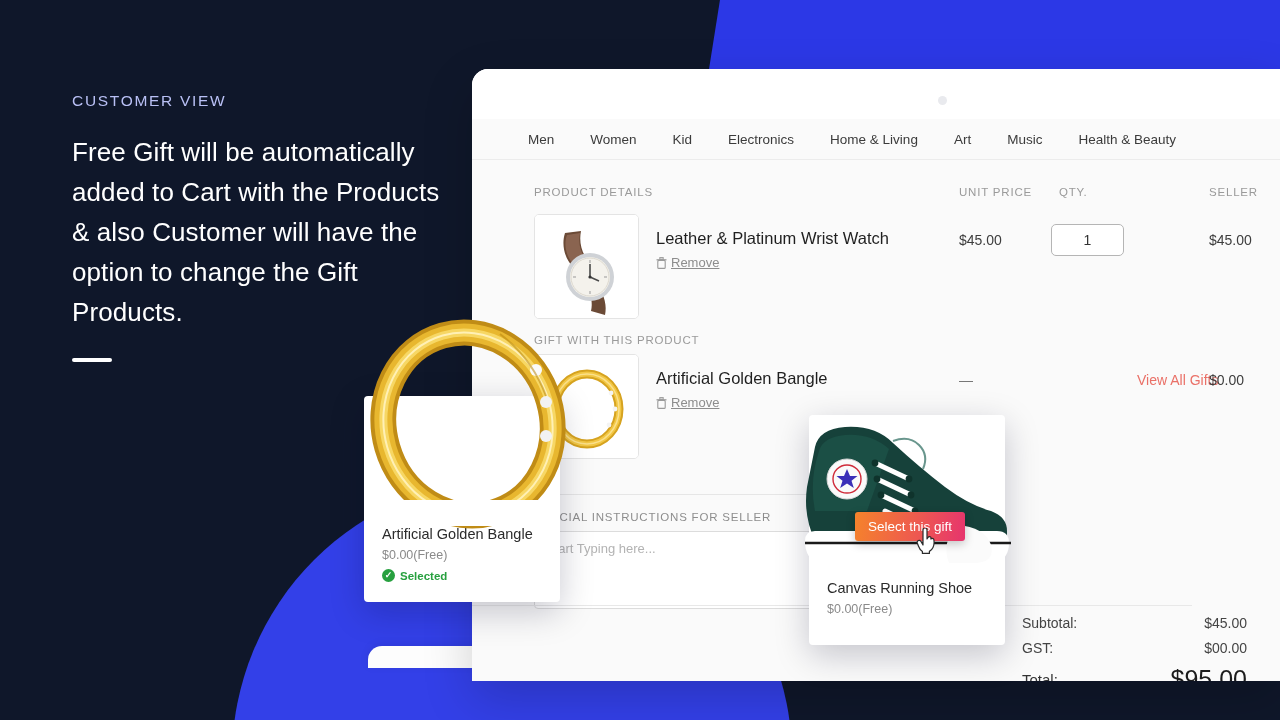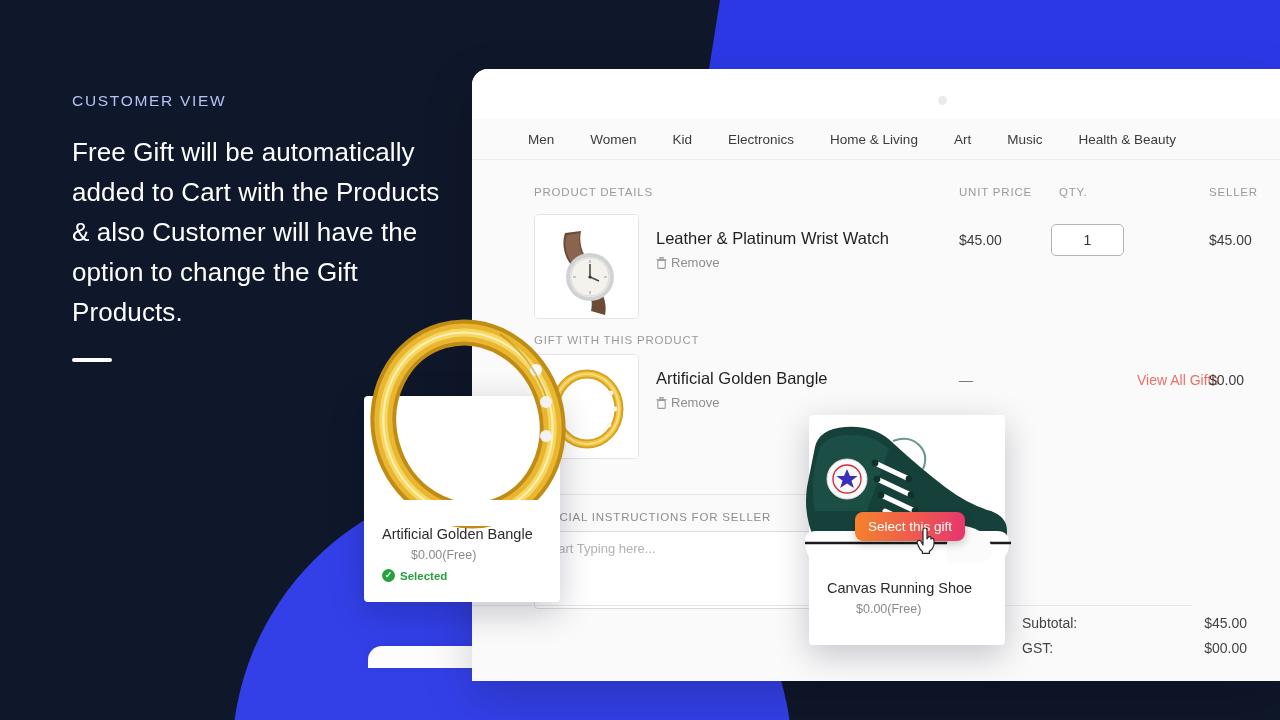--- a/index.html
+++ b/index.html
@@ -159,20 +159,21 @@
   }
   .row-remove {
     position: absolute;
     left: 122px; top: 41px;
     font-size: 13px;
     color: #8d8d8d;
     display: flex;
     align-items: center;
     gap: 4px;
     cursor: pointer;
+    text-decoration: underline;
   }
   .row-unit {
     position: absolute;
     left: 425px; top: 18px;
     font-size: 14px; color: #3d3d3d;
   }
   .row-dash {
     position: absolute;
     left: 425px; top: 18px;
     font-size: 14px; color: #777;
@@ -271,21 +272,20 @@
   }
   .card-body { padding: 0 18px; }
   .card-title {
     font-size: 14.5px;
     color: #2b2b2b;
     margin-bottom: 6px;
   }
   .card-price {
     font-size: 12.5px;
     color: #8a8a8a;
-    margin-left: 29px;
   }
   .card-selected {
     display: flex;
     align-items: center;
     gap: 5px;
     margin-top: 7px;
     font-size: 11.5px;
     color: #27a03f;
     font-weight: bold;
   }
@@ -298,21 +298,21 @@
     line-height: 13px;
     text-align: center;
   }
 
   
   .gift-btn {
     position: absolute;
     left: 855px; top: 512px;
     padding: 7px 13px;
     border: none;
-    border-radius: 8px;
+    border-radius: 3px;
     background: linear-gradient(100deg, #f5832b 0%, #ee5a4f 55%, #e6346e 100%);
     color: #ffffff;
     font-size: 13.5px;
     font-family: "Liberation Sans", sans-serif;
     cursor: pointer;
     box-shadow: 0 3px 10px rgba(0,0,0,.22);
     white-space: nowrap;
   }
   .cursor-hand {
     position: absolute;
@@ -434,20 +434,24 @@
       <div class="cart-divider"></div>
 
       <div class="totals">
         <div class="t-row">
           <span class="t-key">Subtotal:</span>
           <span class="t-val">$45.00</span>
         </div>
         <div class="t-row">
           <span class="t-key">GST:</span>
           <span class="t-val">$00.00</span>
+        </div>
+        <div class="t-row grand">
+          <span class="t-key">Total:</span>
+          <span class="t-val">$95.00</span>
         </div>
       </div>
 
     </div>
   </div>
 
   <div class="gift-card card-bangle">
     <div class="card-media">
       <svg class="art" style="left:-14px; top:-100px;" width="230" height="250" viewBox="0 0 230 250">
         <ellipse cx="118" cy="128" rx="84" ry="92" fill="none" stroke="#c08c16" stroke-width="26" transform="rotate(-16 118 128)"></ellipse>

